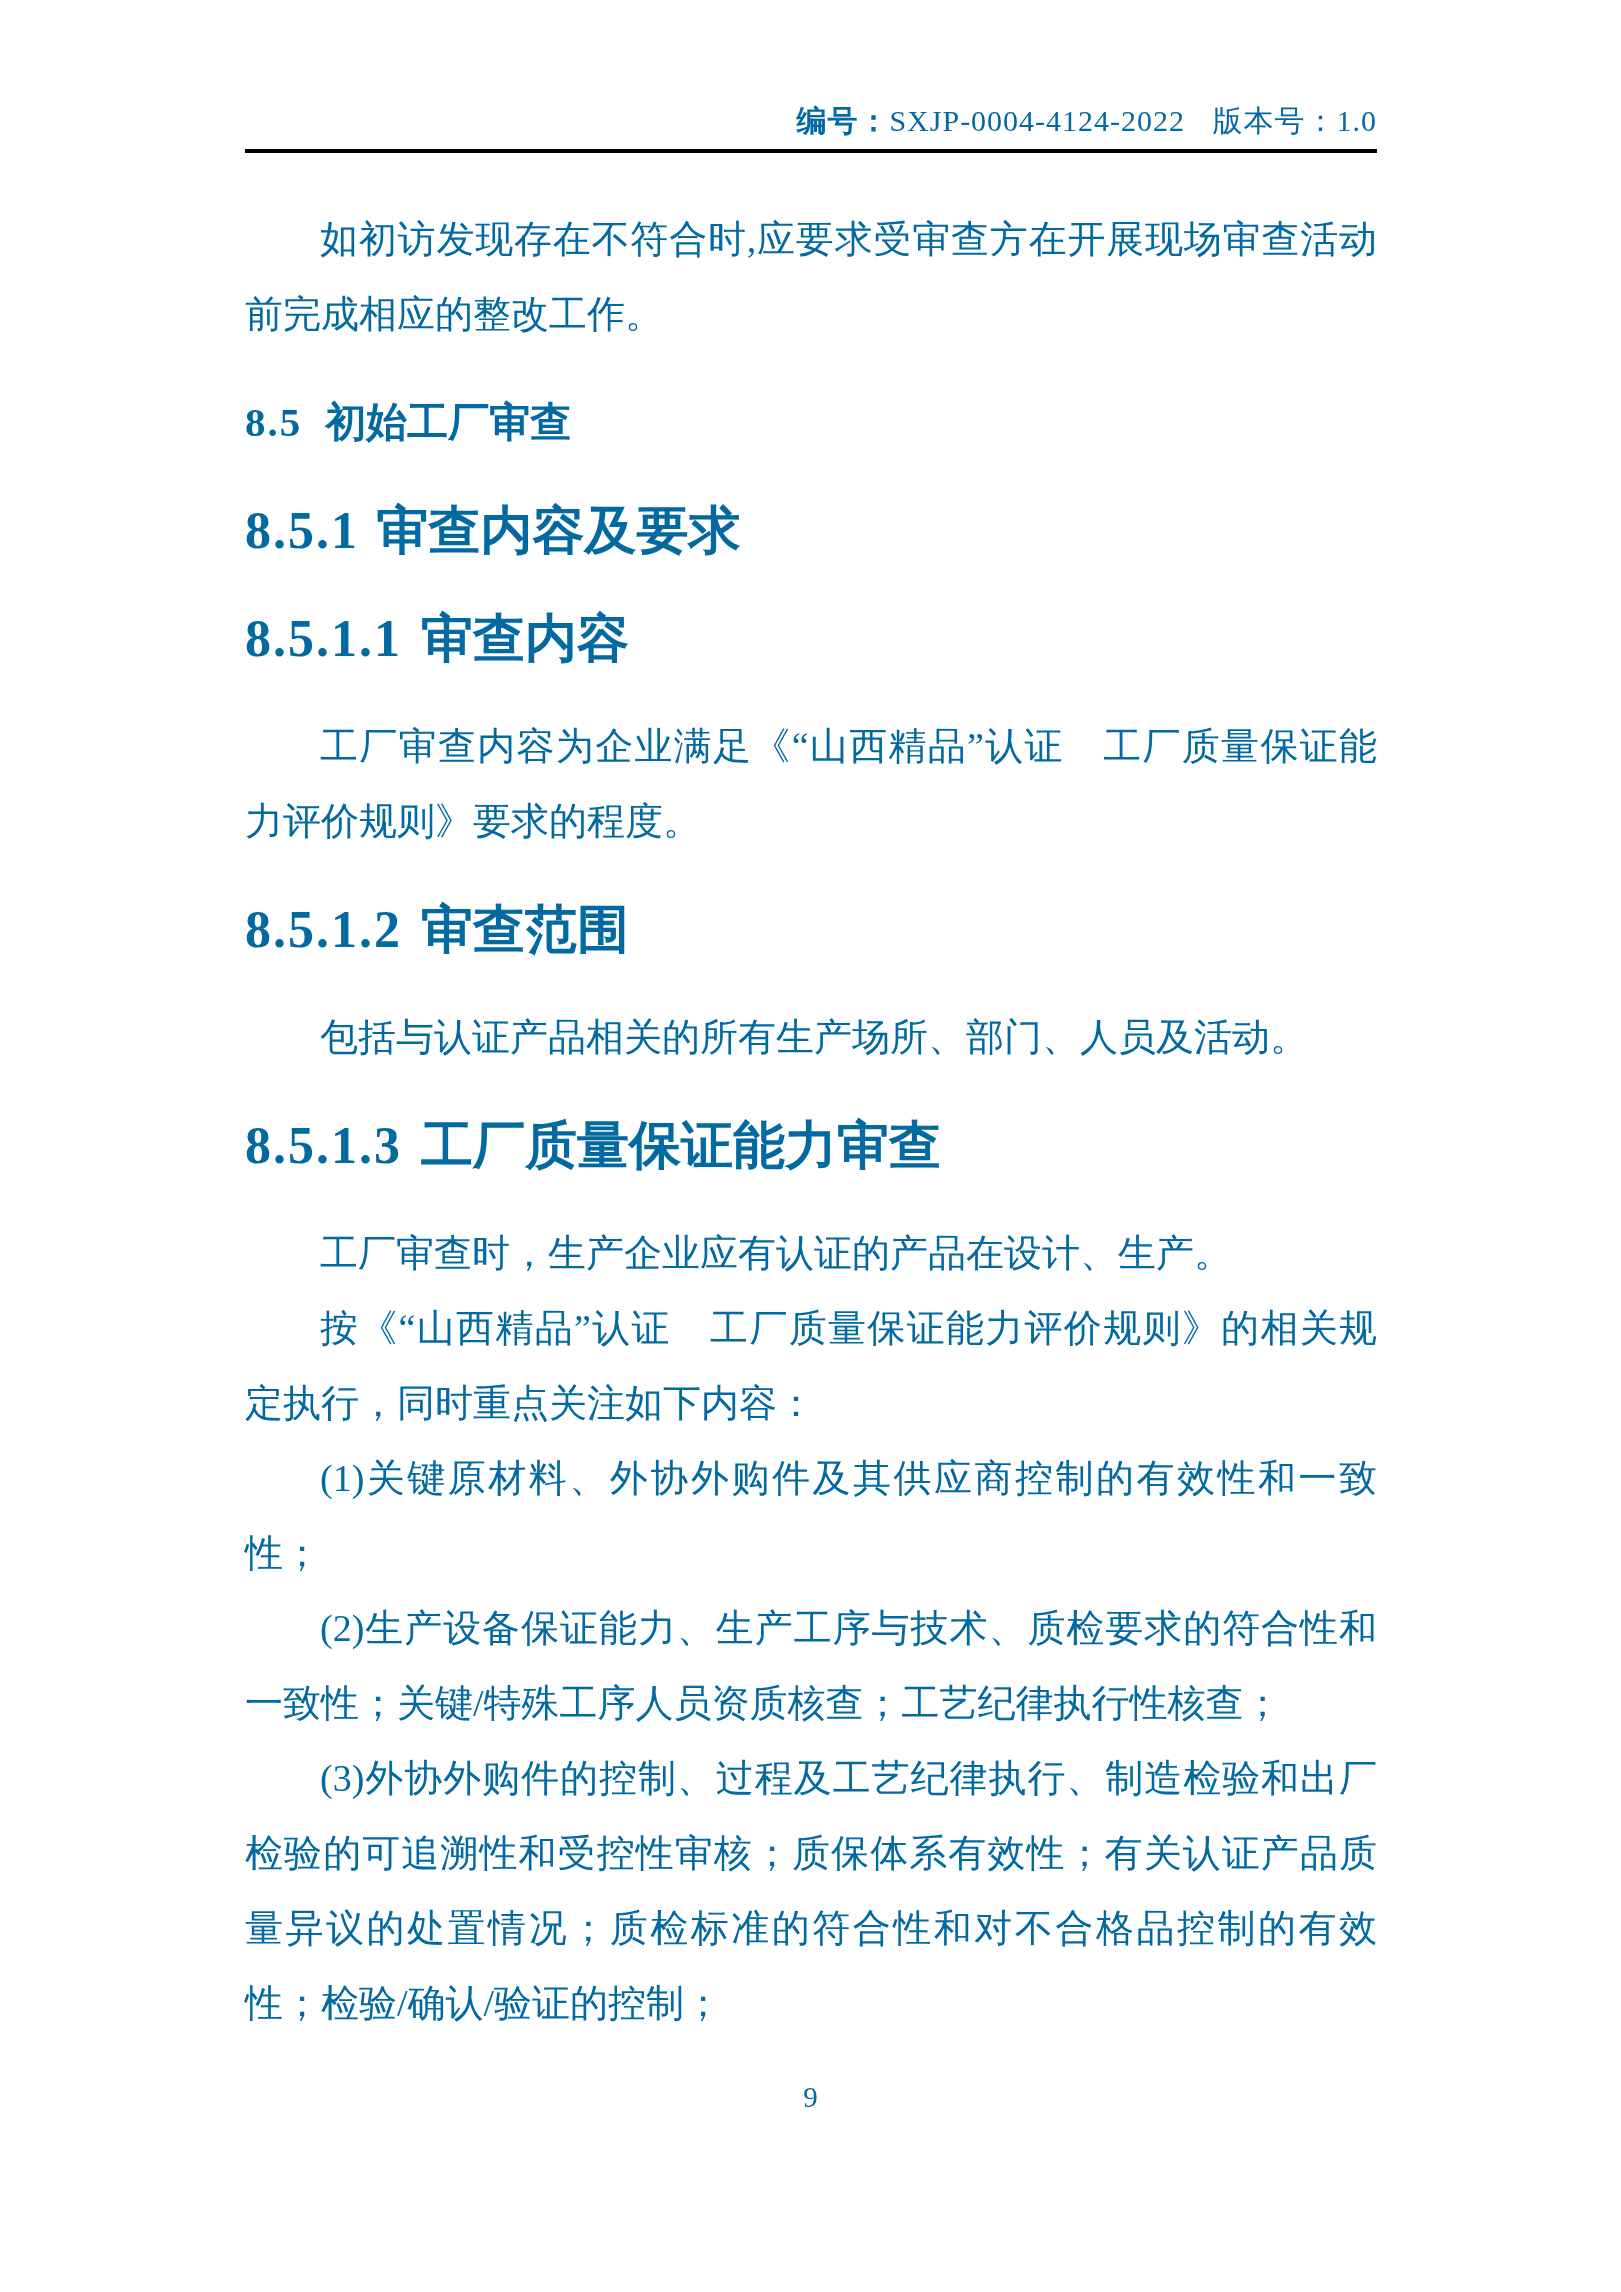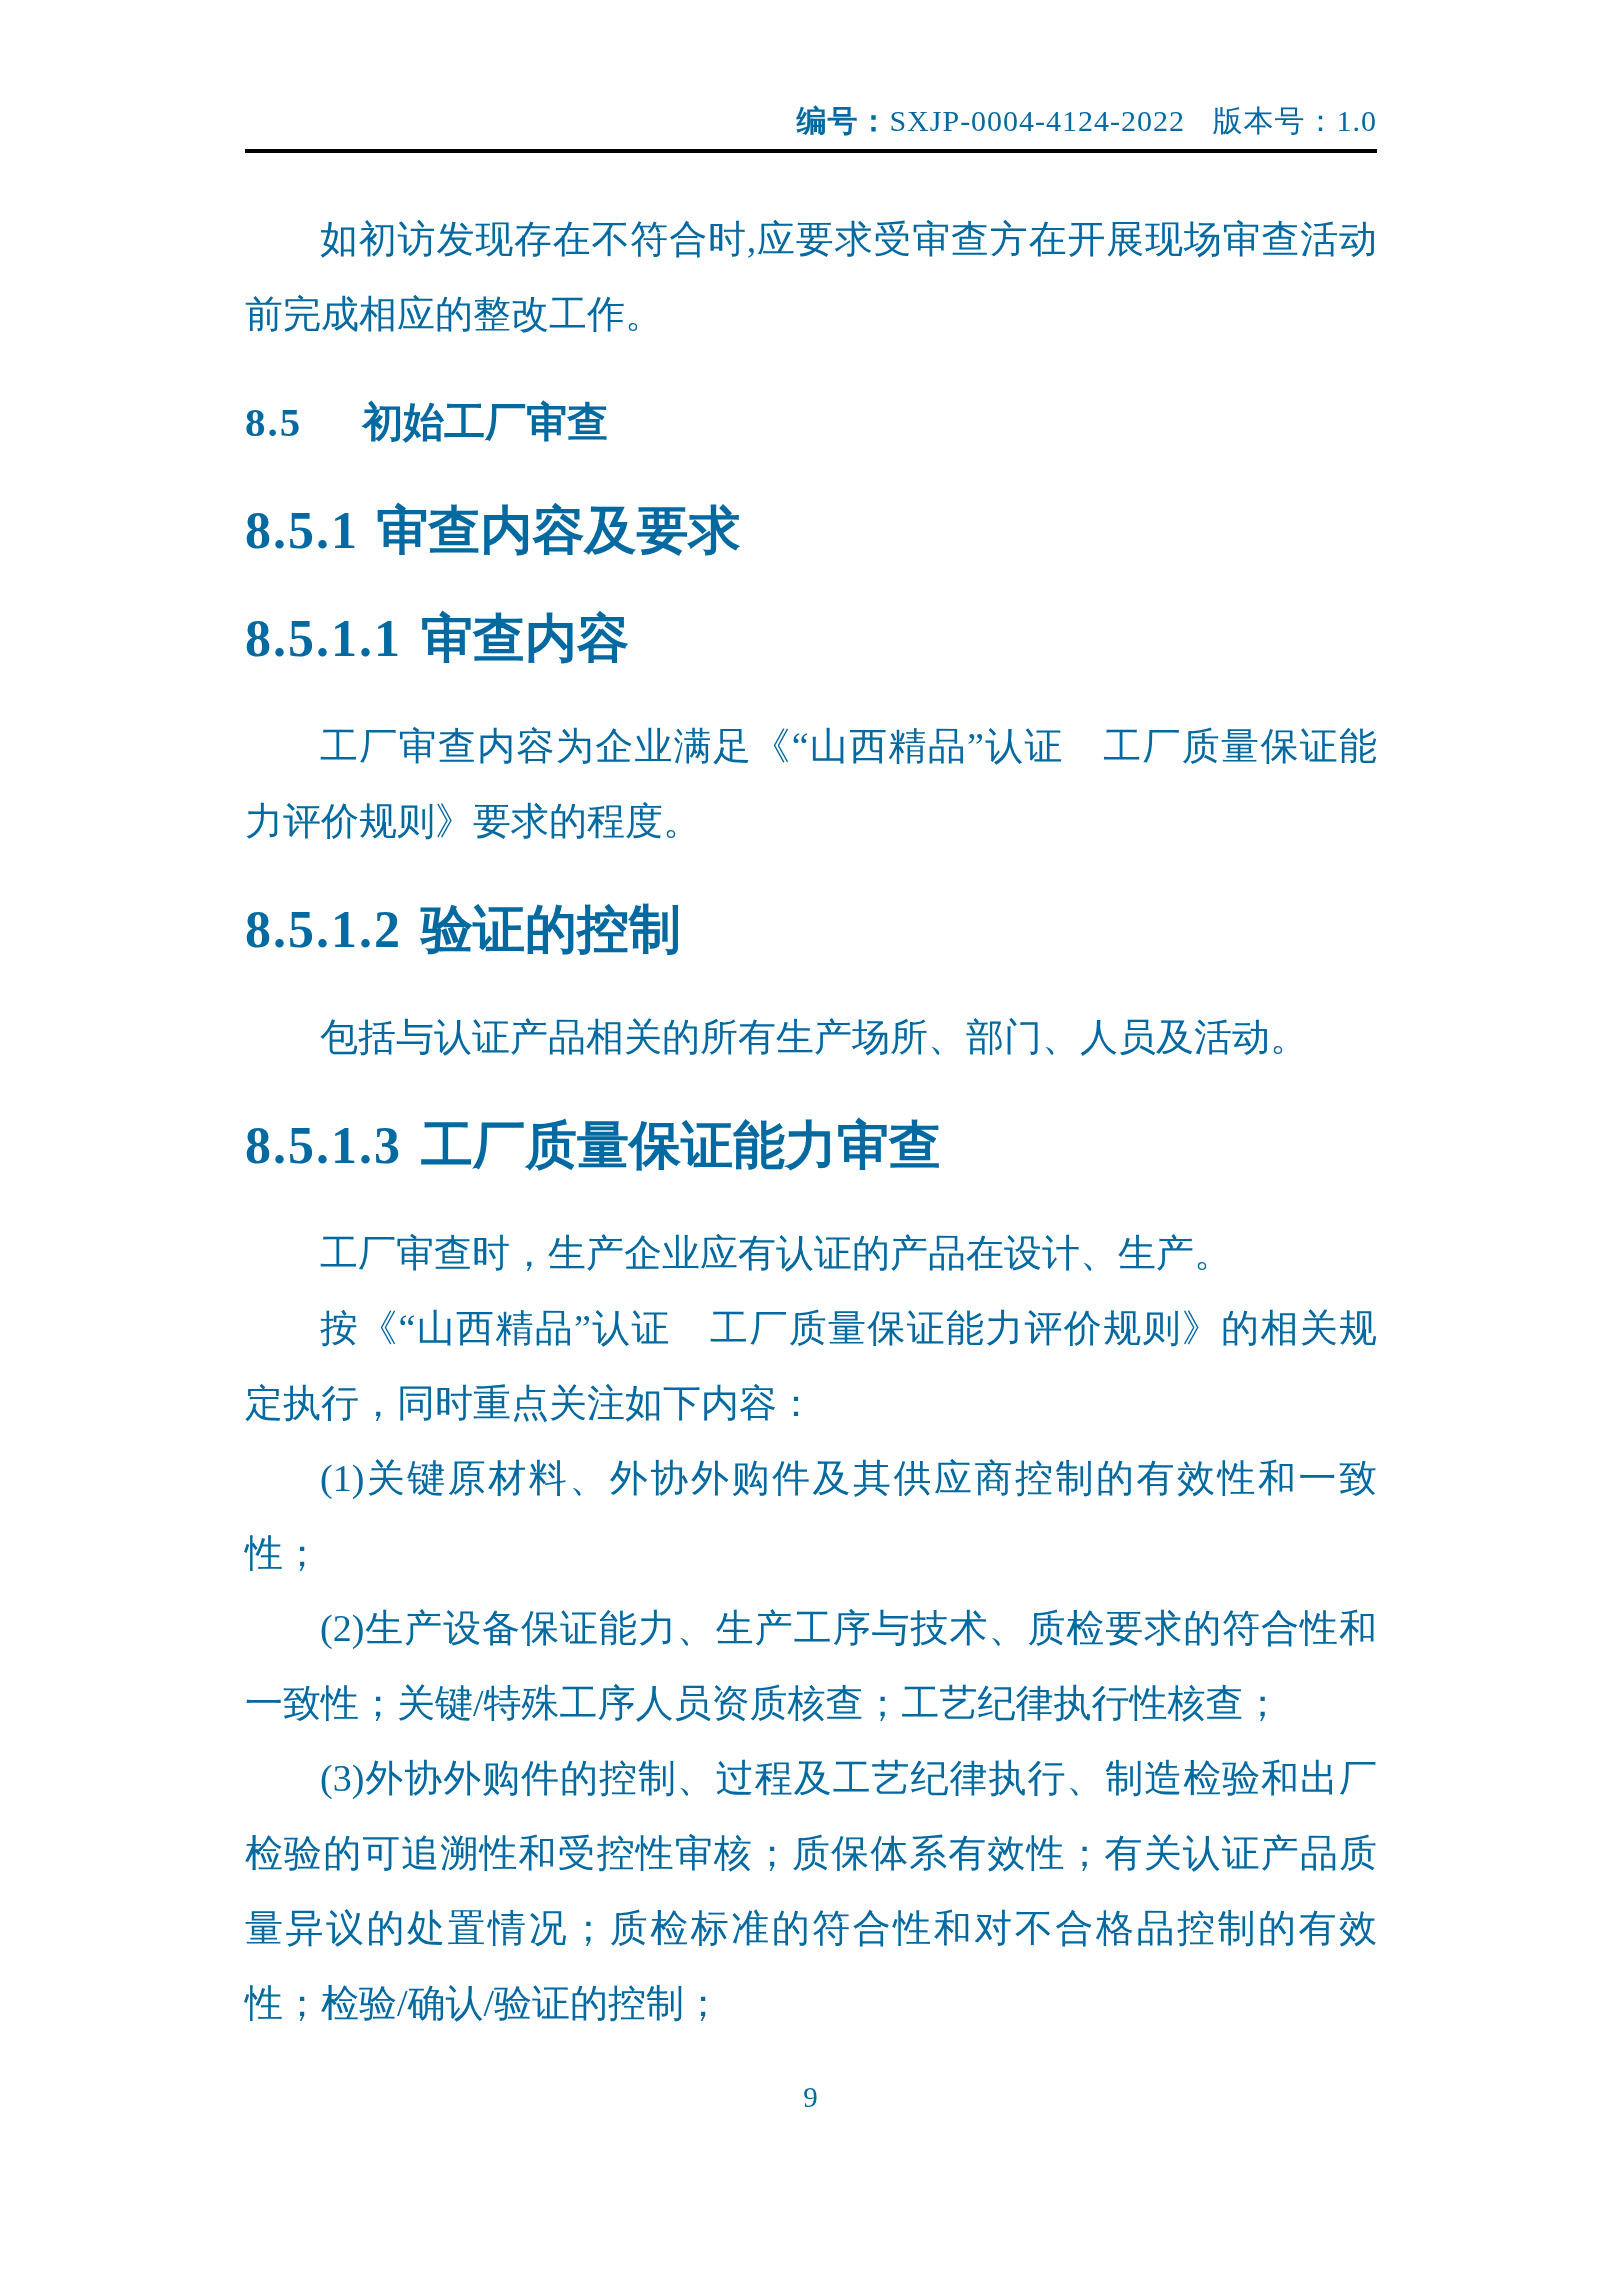--- a/index.html
+++ b/index.html
@@ -47,21 +47,21 @@
   p.indent { text-indent: 75px; }
   .heading {
     font-weight: bold;
     margin: 33px 0;
     line-height: 75px;
     white-space: nowrap;
   }
   .heading.lvl2 { font-size: 41px; }
   .heading.lvl3, .heading.lvl4 { font-size: 52px; }
   .heading .hnum { letter-spacing: 2px; }
-  .heading.lvl2 .hnum { margin-right: 60px; }
+  .heading.lvl2 .hnum { margin-right: 23px; }
   .heading.lvl3 .hnum { margin-right: 17.6px; }
   .heading.lvl4 .hnum { margin-right: 19px; }
   .footer-page {
     position: absolute;
     top: 2080px;
     left: 0;
     width: 100%;
     text-align: center;
     font-size: 29px;
     line-height: 1.2;
@@ -91,21 +91,21 @@
         <span class="hnum">8.5.1</span><span class="htitle">审查内容及要求</span>
       </div>
 
       <div class="heading lvl4">
         <span class="hnum">8.5.1.1</span><span class="htitle">审查内容</span>
       </div>
 
       <p class="body indent">工厂审查内容为企业满足《“山西精品”认证　工厂质量保证能力评价规则》要求的程度。</p>
 
       <div class="heading lvl4">
-        <span class="hnum">8.5.1.2</span><span class="htitle">验证的控制</span>
+        <span class="hnum">8.5.1.2</span><span class="htitle">审查范围</span>
       </div>
 
       <p class="body indent">包括与认证产品相关的所有生产场所、部门、人员及活动。</p>
 
       <div class="heading lvl4">
         <span class="hnum">8.5.1.3</span><span class="htitle">工厂质量保证能力审查</span>
       </div>
 
       <p class="body indent">工厂审查时，生产企业应有认证的产品在设计、生产。</p>
 

